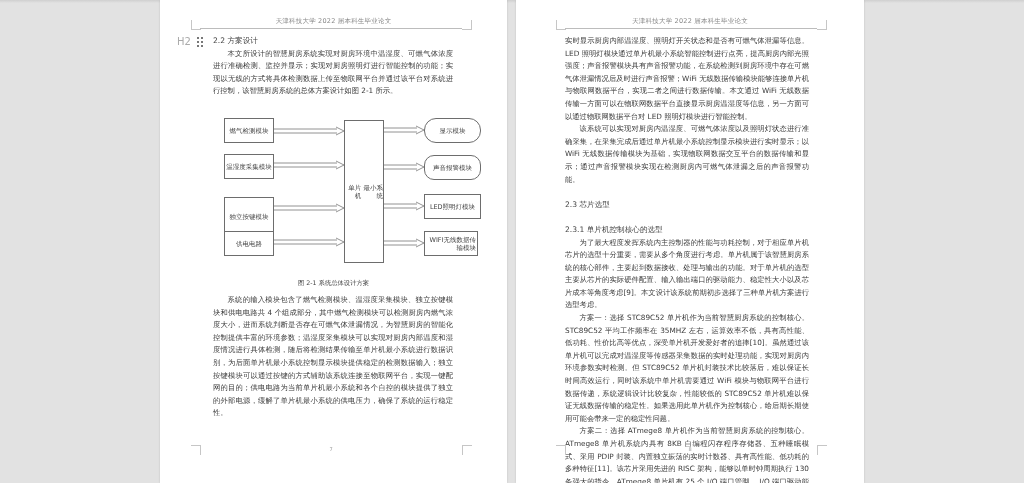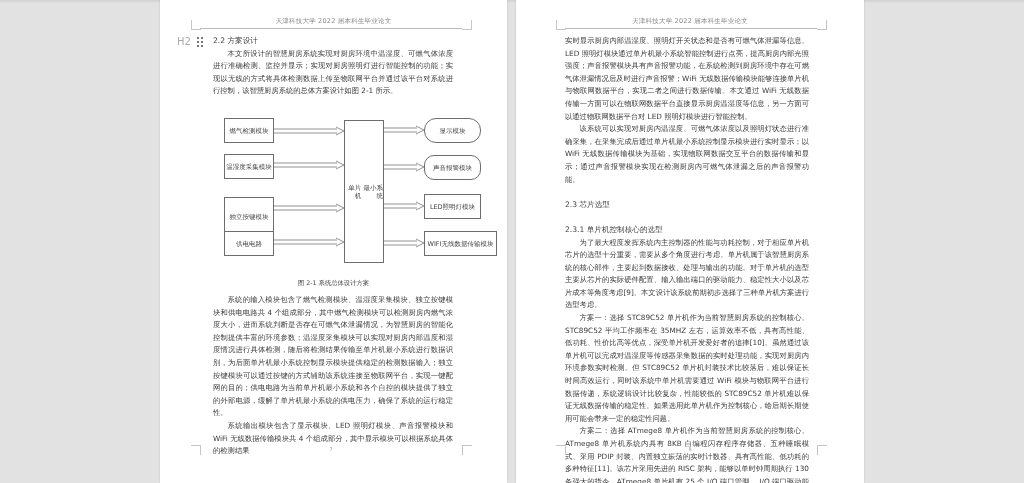--- a/index.html
+++ b/index.html
@@ -79,21 +79,21 @@
     <div class="box" style="left:34px;top:131px;width:50px;height:25px;">供电电路</div>
 
     <div class="box" style="left:154px;top:20px;width:40px;height:143px;flex-direction:row;">
       <span>单片机</span>
       <span>最小系统</span>
     </div>
 
     <div class="box" style="left:234px;top:18px;width:57px;height:25px;border-radius:12px;">显示模块</div>
     <div class="box" style="left:234px;top:55px;width:57px;height:25px;border-radius:10px;">声音报警模块</div>
     <div class="box" style="left:234px;top:94px;width:57px;height:25px;">LED照明灯模块</div>
-    <div class="box" style="left:234px;top:131px;width:73px;height:25px;padding:0 1px;">WIFI无线数据传输模块</div>
+    <div class="box" style="left:234px;top:131px;width:54px;height:25px;padding:0 1px;">WIFI无线数据传输模块</div>
 
     <svg style="position:absolute;left:0;top:0;" width="300" height="175">
       <g fill="none" stroke="#777" stroke-width="0.8">
 
         <path d="M84 29 H147 M84 33 H147 M146 27 L154 31 L146 35"></path>
         <path d="M84 63 H147 M84 67 H147 M146 61 L154 65 L146 69"></path>
         <path d="M84 106 H147 M84 110 H147 M146 104 L154 108 L146 112"></path>
         <path d="M84 140 H147 M84 144 H147 M146 138 L154 142 L146 146"></path>
 
         <path d="M194 28 H227 M194 32 H227 M226 26 L234 30 L226 34"></path>
@@ -101,21 +101,20 @@
         <path d="M194 104 H227 M194 108 H227 M226 102 L234 106 L226 110"></path>
         <path d="M194 141 H227 M194 145 H227 M226 139 L234 143 L226 147"></path>
       </g>
     </svg>
   </div>
 
   <div class="caption" style="left:0;width:347px;top:279px;">图 2-1  系统总体设计方案</div>
 
   <div class="body-text" style="left:53px;top:294px;width:240px;">
     <p class="indent">系统的输入模块包含了燃气检测模块、温湿度采集模块、独立按键模块和供电电路共 4 个组成部分，其中燃气检测模块可以检测厨房内燃气浓度大小，进而系统判断是否存在可燃气体泄漏情况，为智慧厨房的智能化控制提供丰富的环境参数；温湿度采集模块可以实现对厨房内部温度和湿度情况进行具体检测，随后将检测结果传输至单片机最小系统进行数据识别，为后面单片机最小系统控制显示模块提供稳定的检测数据输入；独立按键模块可以通过按键的方式辅助该系统连接至物联网平台，实现一键配网的目的；供电电路为当前单片机最小系统和各个自控的模块提供了独立的外部电源，缓解了单片机最小系统的供电压力，确保了系统的运行稳定性。</p>
-    <p class="indent">系统输出模块包含了显示模块、LED 照明灯模块、声音报警模块和 WiFi 无线数据传输模块共 4 个组成部分，其中显示模块可以根据系统具体的检测结果</p>
   </div>
 
   <div class="corner" style="left:31px;top:445px;width:9px;height:9px;border-right:1px solid #c6c6c6;border-top:1px solid #c6c6c6;"></div>
   <div class="corner" style="left:302px;top:445px;width:9px;height:9px;border-left:1px solid #c6c6c6;border-top:1px solid #c6c6c6;"></div>
   <div class="pgnum" style="left:161px;top:446px;">7</div>
 </div>
 
 <div class="page" id="page2">
   <div class="hdr">天津科技大学 2022 届本科生毕业论文</div>
   <div class="hdr-line" style="left:49px;width:252px;"></div>

